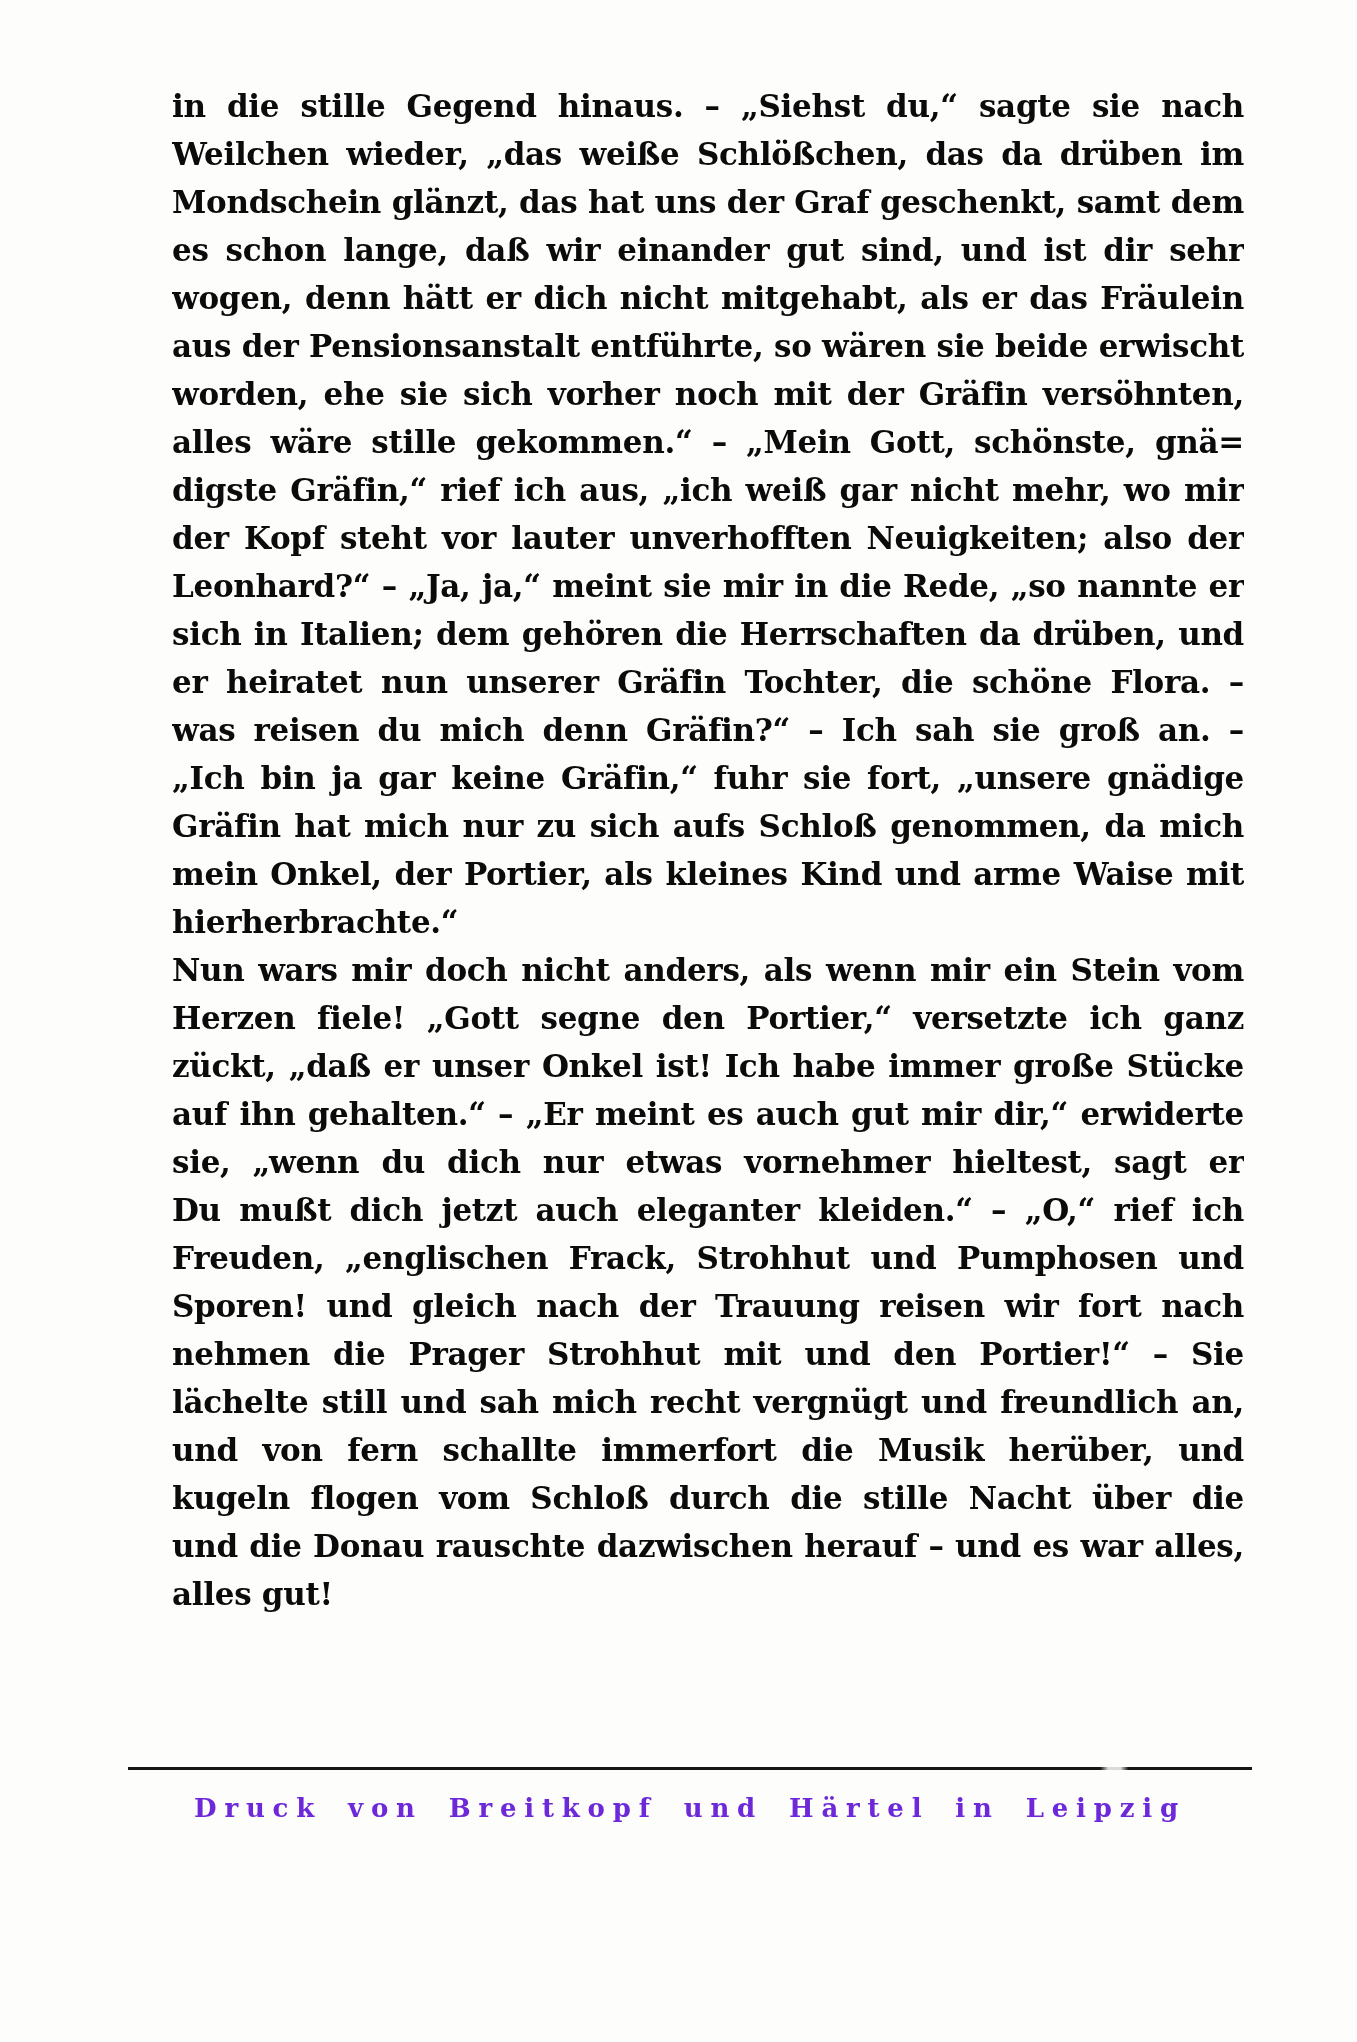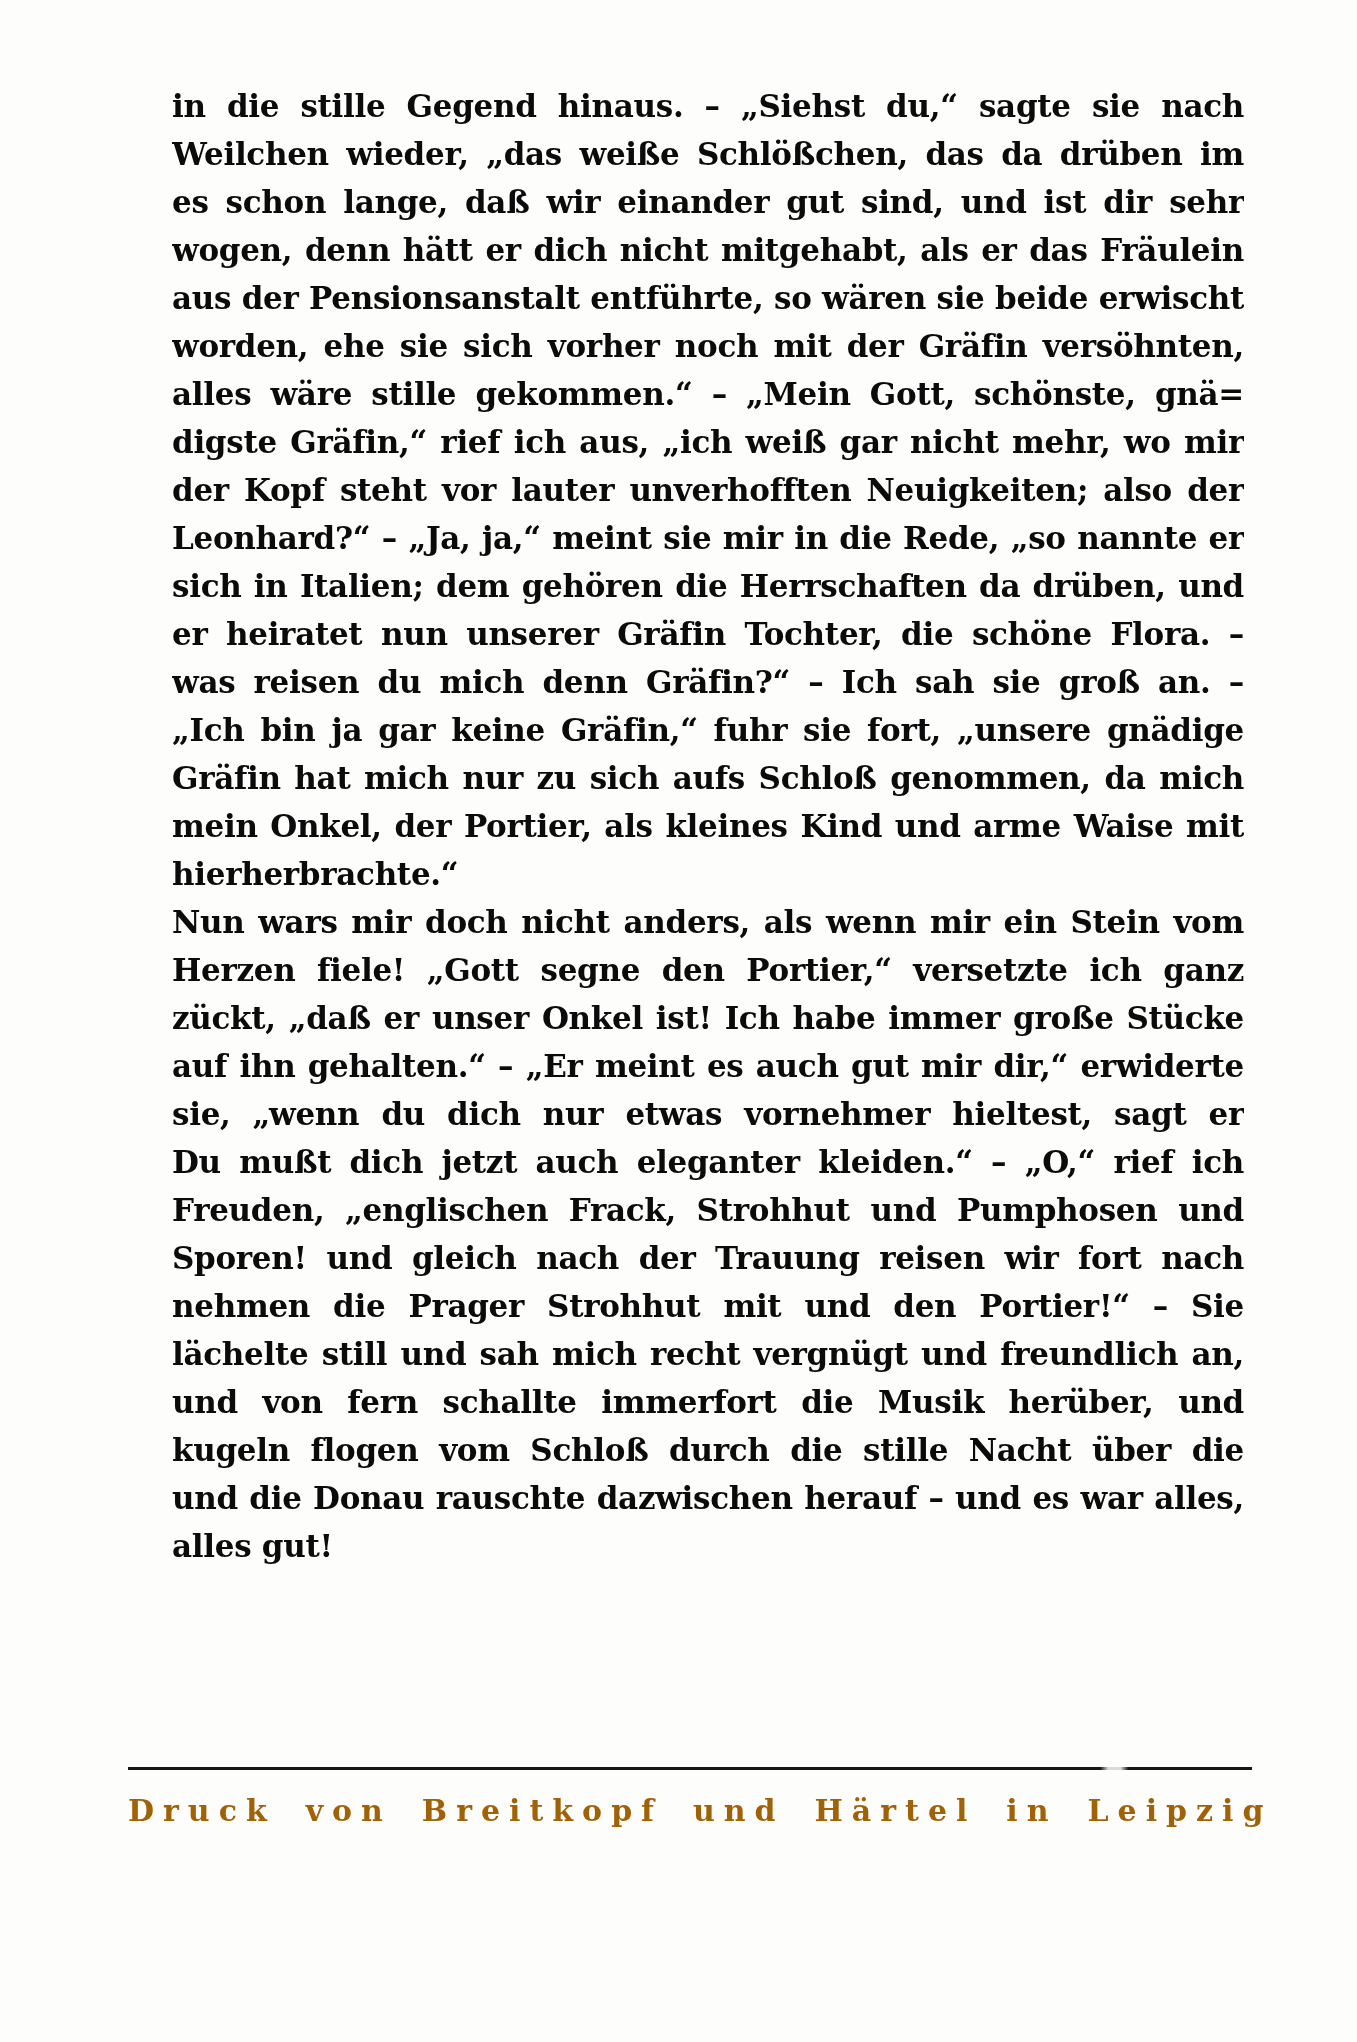--- a/index.html
+++ b/index.html
@@ -53,38 +53,39 @@
       #161616 0%, #161616 86.5%,
       rgba(22,22,22,0.15) 87.2%, rgba(22,22,22,0.15) 88.3%,
       #161616 89%, #161616 100%);
   }
   .imprint {
     position: absolute;
     left: 128px;
     top: 1793px;
     width: 1124px;
     text-align: center;
-    font-size: 30px;
+    font-size: 26px;
     font-weight: bold;
     letter-spacing: 0.30em;
     word-spacing: 0.35em;
-    color: #a16207;
+    color: #6d28d9;
     white-space: nowrap;
   }
 </style>
 </head>
 <body>
 
 <div class="page">
 
   <div class="text-block">
 
     <div class="paragraph">
       <div class="line">in die stille Gegend hinaus. – „Siehst du,“ sagte sie nach einem</div>
       <div class="line">Weilchen wieder, „das weiße Schlößchen, das da drüben im</div>
+      <div class="line">Mondschein glänzt, das hat uns der Graf geschenkt, samt dem</div>
       <div class="line">es schon lange, daß wir einander gut sind, und ist dir sehr ge=</div>
       <div class="line">wogen, denn hätt er dich nicht mitgehabt, als er das Fräulein</div>
       <div class="line">aus der Pensionsanstalt entführte, so wären sie beide erwischt</div>
       <div class="line">worden, ehe sie sich vorher noch mit der Gräfin versöhnten, und</div>
       <div class="line">alles wäre stille gekommen.“ – „Mein Gott, schönste, gnä=</div>
       <div class="line">digste Gräfin,“ rief ich aus, „ich weiß gar nicht mehr, wo mir</div>
       <div class="line">der Kopf steht vor lauter unverhofften Neuigkeiten; also der Herr</div>
       <div class="line">Leonhard?“ – „Ja, ja,“ meint sie mir in die Rede, „so nannte er</div>
       <div class="line">sich in Italien; dem gehören die Herrschaften da drüben, und</div>
       <div class="line">er heiratet nun unserer Gräfin Tochter, die schöne Flora. – Aber</div>

